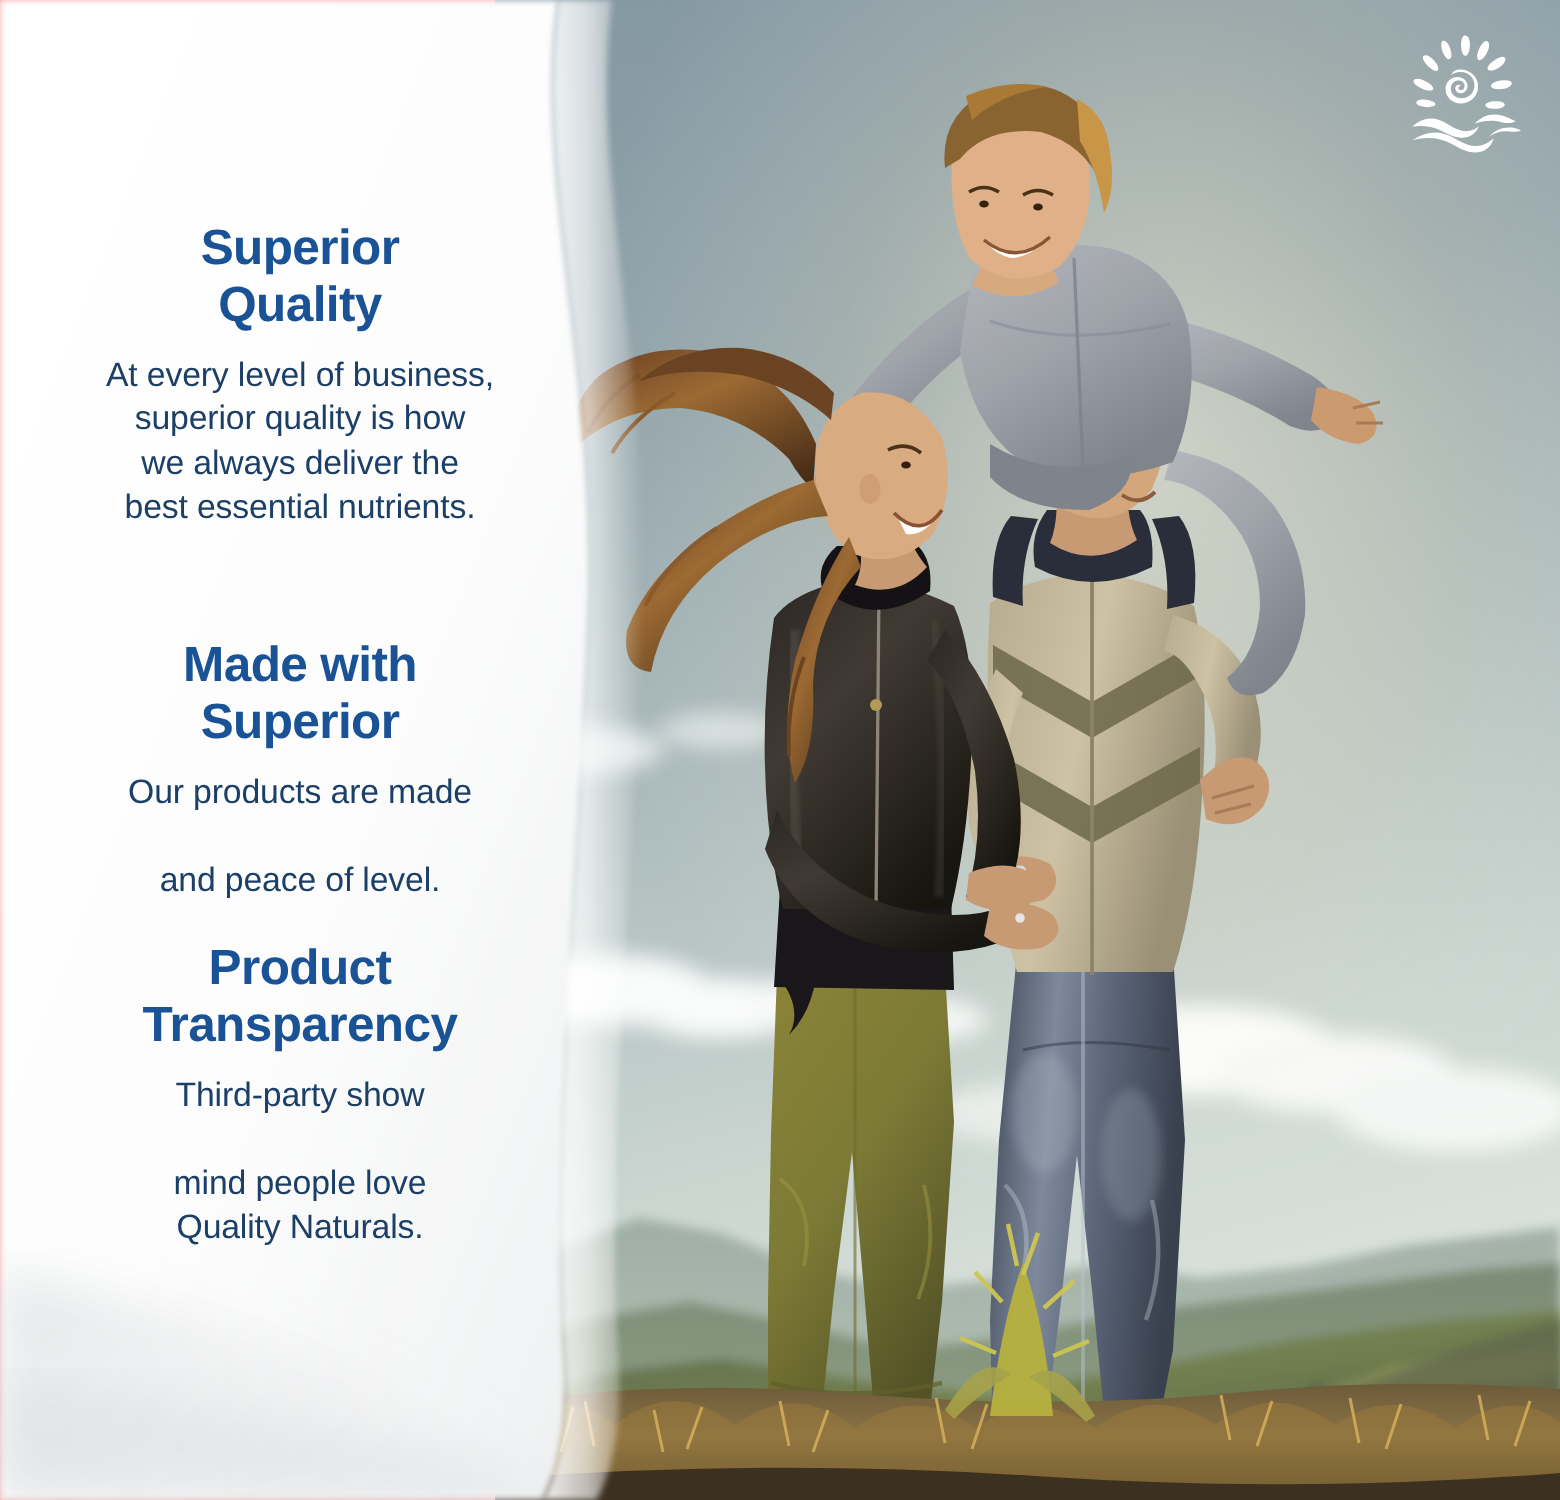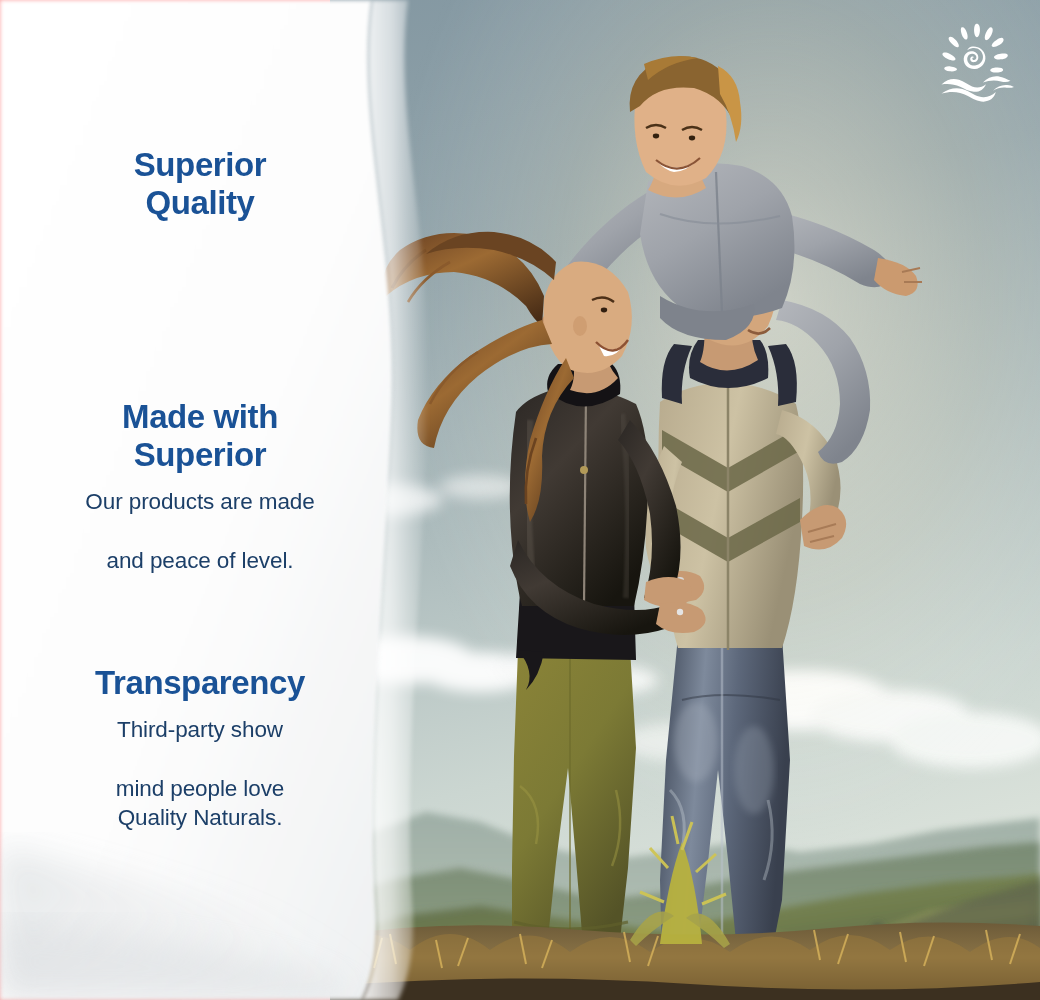--- a/index.html
+++ b/index.html
@@ -49,21 +49,21 @@
   .block p{
     margin:0;
     font-size:22.5px;
     line-height:1.30;
     font-weight:500;
     letter-spacing:-0.1px;
     color:#1c3f68;
     font-family:"Liberation Sans","DejaVu Sans",sans-serif;
   }
   #block-1{top:146px;}
-  #block-2{top:398px;padding-left:22px;}
+  #block-2{top:424px;padding-left:22px;}
   #block-3{top:626px;}
 
   
   .logo{
     position:absolute;
     right:18px;top:14px;
     width:92px;height:92px;
   }
 </style>
 </head>
@@ -380,29 +380,30 @@
     <path d="M372 0 L408 0 C 392 120, 436 250, 428 420 C 422 580, 404 760, 412 900 C 416 950, 408 980, 398 1000 L362 1000 C 372 980, 380 950, 376 900 C 368 760, 386 580, 392 420 C 400 250, 356 120, 372 0 Z" fill="url(#feather)" opacity="0.92" filter="url(#edgeBlur)"></path>
 
     <path d="M0 848 Q130 876 240 912 Q320 938 366 984 L362 1000 L0 1000 Z" fill="url(#greyWash)" filter="url(#washBlur)" opacity="0.9"></path>
     <path d="M0 920 Q150 930 280 964 Q340 980 362 1000 L0 1000 Z" fill="#cdd2d6" opacity="0.35" filter="url(#washBlur)"></path>
   </svg>
 
   <div class="textcol">
 
     <div class="block" id="block-1">
       <h2><span>Superior</span><br><span>Quality</span></h2>
+      <p><span>At every level of business,</span><br><span>superior quality is how</span><br><span>we always deliver the</span><br><span>best essential nutrients.</span></p>
     </div>
 
     <div class="block" id="block-2">
       <h2><span>Made with</span><br><span>Superior</span></h2>
       <p><span>Our products are made</span><br><br><span>and peace of level.</span></p>
     </div>
 
     <div class="block" id="block-3">
-      <h2><br><span>Transparency</span></h2>
+      <h2><span>Product</span><br><span>Transparency</span></h2>
       <p><span>Third-party show</span><br><br><span>mind people love</span><br><span>Quality Naturals.</span></p>
     </div>
 
   </div>
 
   <div class="logo">
     <svg viewBox="0 0 100 100" width="92" height="92" aria-hidden="true">
       <g fill="#ffffff">
 
         <path d="M44.5 35.5c7.6-1.6 14.6 3.2 15.6 10.3 1 7.2-4.3 13.4-11.3 13.9-6.5 .5-11.6-3.8-12.1-9.4-.5-5.2 3-9.4 8-9.7 4.4-.3 7.6 2.5 7.8 6.1 .2 3-1.8 5.4-4.6 5.6-2.3 .2-4-1.2-4.2-3.2-.1-1.5 .8-2.7 2.2-2.9 .9-.1 1.7 .4 1.9 1.2-.9-.3-1.7 .1-1.8 .9-.1 1 .7 1.8 1.9 1.7 1.6-.1 2.7-1.5 2.5-3.3-.2-2.2-2.2-3.7-4.8-3.5-3.2 .2-5.4 2.9-5.1 6.4 .4 4 3.9 6.7 8.5 6.3 5.3-.4 9.2-4.9 8.5-10.5-.7-5.7-6-9.5-12.1-8.2-2 .4-3.6 1.2-4.9 2.3 1-2.3 2.4-3.5 4-4z"></path>

